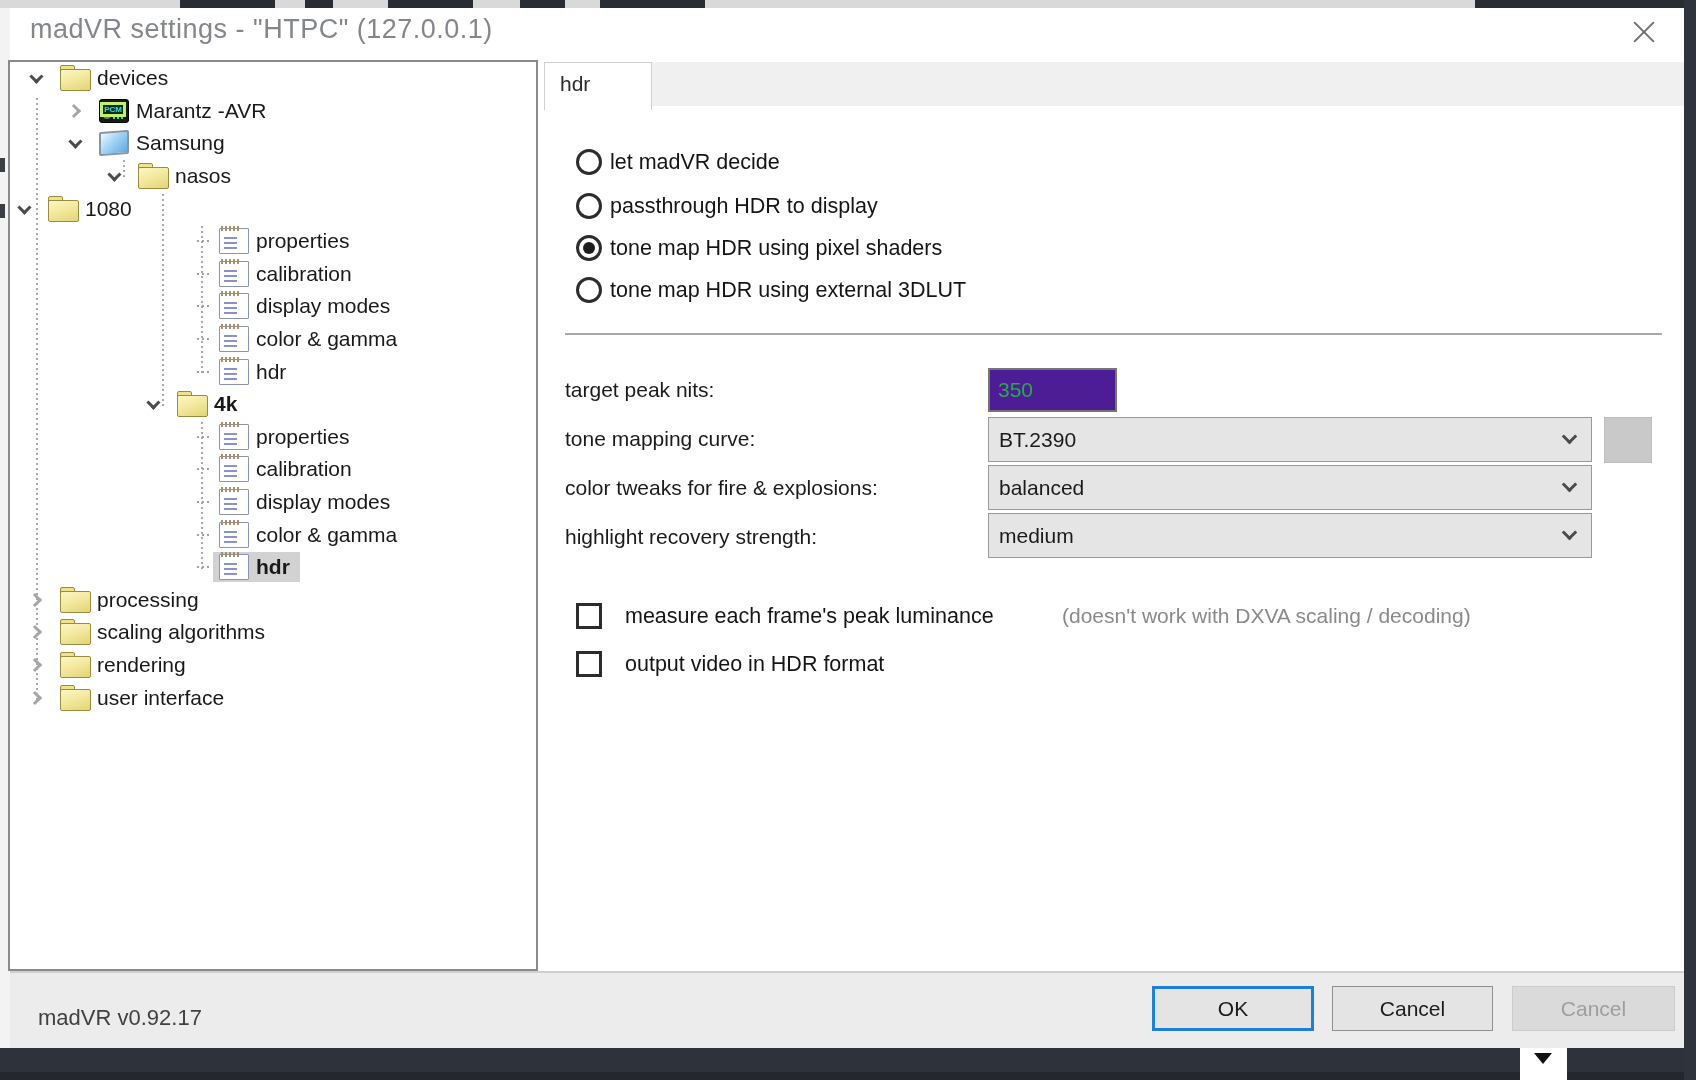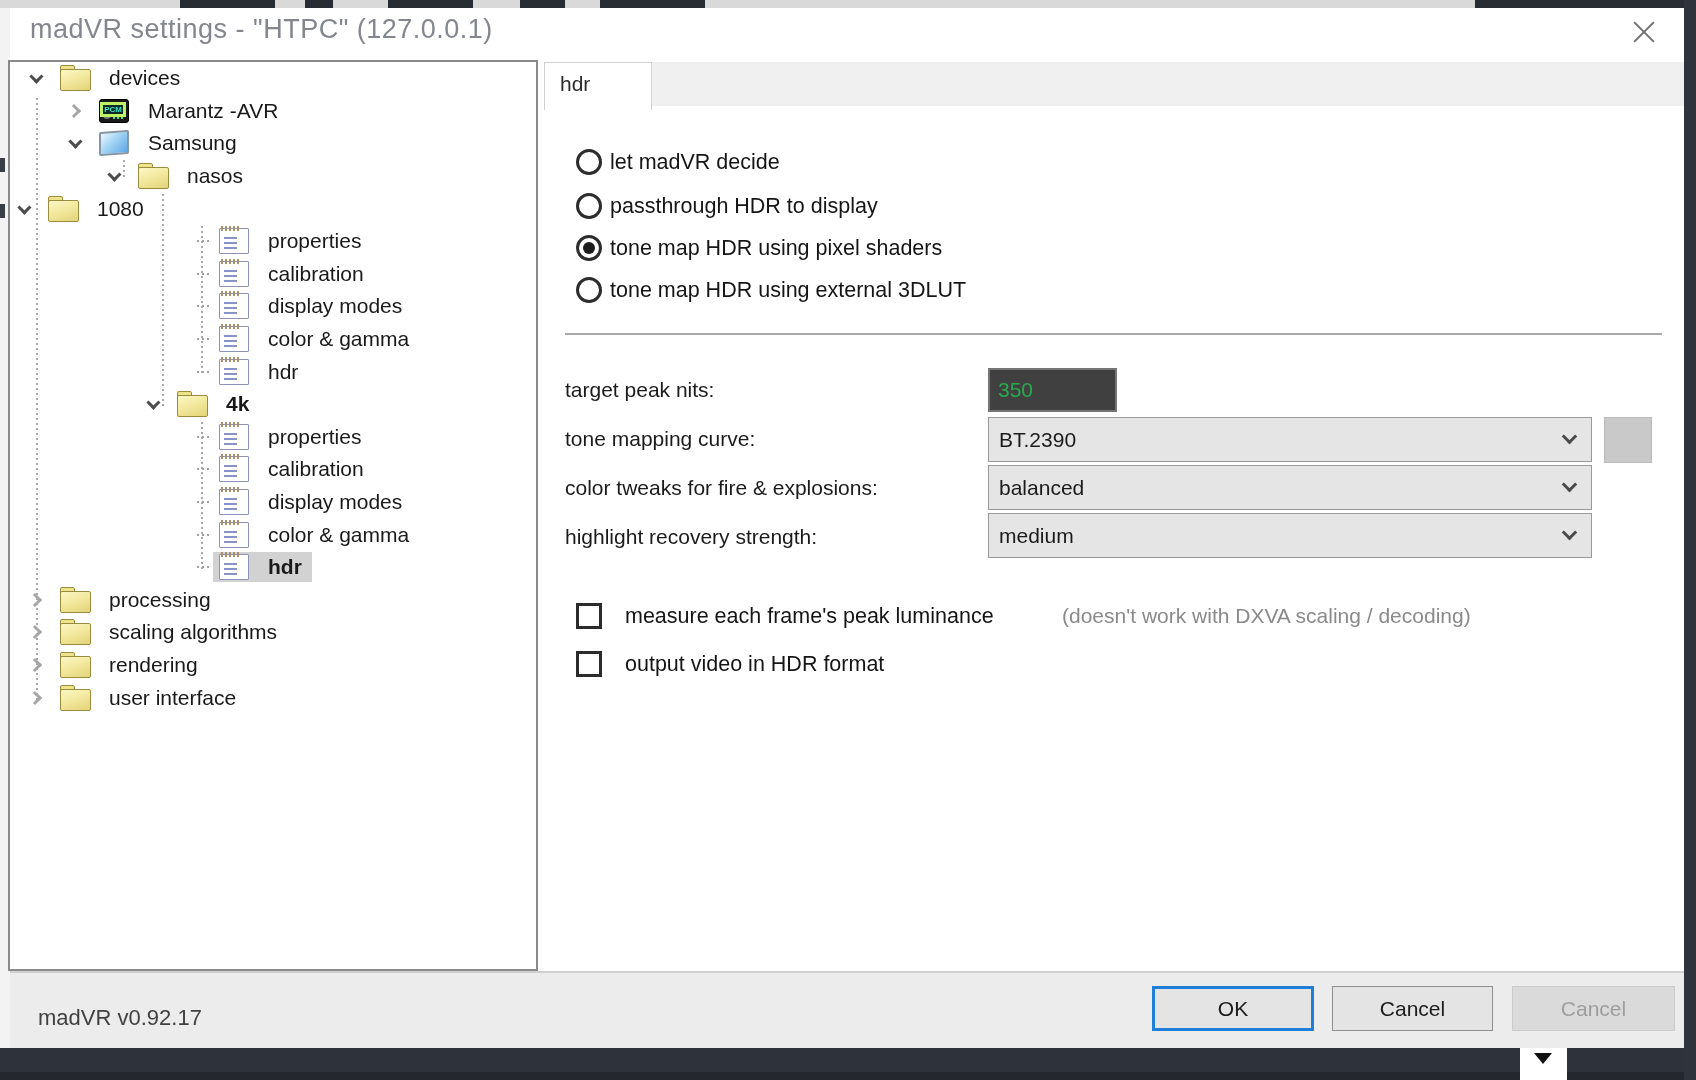--- a/index.html
+++ b/index.html
@@ -26,21 +26,21 @@
   .x-icon::after{transform:rotate(-45deg);}
 
   
   .tree-panel{position:absolute;left:8px;top:60px;width:530px;height:911px;background:#fff;border:2px solid #8a8a8a;overflow:hidden;}
   .tree-row{display:flex;align-items:center;height:32.6px;white-space:nowrap;}
   .expander-slot{flex:0 0 38px;display:flex;align-items:center;}
   .chev{display:inline-block;width:10px;height:10px;border-right:3px solid #4c4c4c;border-bottom:3px solid #4c4c4c;margin-left:8px;}
   .chev.expanded{transform:rotate(45deg) translateY(-2px);}
   .chev.collapsed{transform:rotate(-45deg);border-color:#a6a6a6;}
   .stub{width:13px;height:2px;margin-left:19px;background:repeating-linear-gradient(to right,#a0a0a0 0 2px,transparent 2px 5px);}
-  .row-body{display:flex;align-items:center;padding:2px 10px 2px 3px;margin-left:-3px;gap:12px;}
+  .row-body{display:flex;align-items:center;padding:2px 10px 2px 3px;margin-left:-3px;}
   .row-body.sel-bg{background:#d2d2d2;}
   .tree-label{font-size:21px;color:#191919;margin-left:7px;}
   .tree-label.bold{font-weight:bold;}
   .guide{position:absolute;width:2px;background:repeating-linear-gradient(to bottom,#a8a8a8 0 2px,transparent 2px 5px);}
 
   
   .icon{position:relative;flex:0 0 30px;height:26px;}
   .icon.folder::before{content:"";position:absolute;left:0;top:0;width:13px;height:7px;background:#eee28a;border:1px solid #9a8c3f;border-radius:2px 2px 0 0;}
   .icon.folder::after{content:"";position:absolute;left:0;top:4px;width:29px;height:20px;background:linear-gradient(160deg,#fcf7c4 0%,#f3e9a0 45%,#e3d478 100%);border:1px solid #9a8c3f;border-radius:2px;}
   .icon.avr{background:#17181a;border:1px solid #000;border-radius:3px;width:30px;height:24px;}
@@ -59,21 +59,21 @@
   
   .radio-row{position:absolute;left:576px;height:32px;display:flex;align-items:center;}
   .radio{width:26px;height:26px;border:3px solid #2c2c2c;border-radius:50%;background:#fff;position:relative;flex:0 0 26px;}
   .radio.sel::after{content:"";position:absolute;left:4px;top:4px;width:12px;height:12px;border-radius:50%;background:#1d1d1d;}
   .radio-label{font-size:21.5px;color:#151515;margin-left:8px;}
 
   .separator{position:absolute;left:565px;top:333px;width:1097px;height:0;border-top:2px solid #a9a9a9;}
 
   
   .flabel{position:absolute;left:565px;height:32px;line-height:32px;font-size:21px;color:#1b1b1b;}
-  .nits-input{position:absolute;left:988px;top:368px;width:129px;height:44px;background:#404040;border:2px solid #757575;font-size:21px;color:#2aa84e;padding:0 0 0 8px;outline:none;}
+  .nits-input{position:absolute;left:988px;top:368px;width:129px;height:44px;background:#4c1d95;border:2px solid #757575;font-size:21px;color:#2aa84e;padding:0 0 0 8px;outline:none;}
   .dd{position:absolute;left:988px;width:604px;height:45px;background:#e5e5e5;border:1px solid #999;display:flex;align-items:center;padding-left:10px;font-size:21px;color:#1b1b1b;}
   .dd-chev{position:absolute;right:16px;top:13px;width:11px;height:11px;border-right:3px solid #4a4a4a;border-bottom:3px solid #4a4a4a;transform:rotate(45deg);}
   .side-btn{position:absolute;left:1604px;top:417px;width:48px;height:46px;background:#c9c9c9;border:1px solid #bdbdbd;}
 
   
   .check-row{position:absolute;left:576px;height:32px;display:flex;align-items:center;}
   .checkbox{width:26px;height:26px;border:3px solid #2c2c2c;background:#fff;flex:0 0 26px;}
   .check-label{font-size:21.5px;color:#151515;margin-left:23px;}
   .check-note{position:absolute;left:1062px;height:32px;line-height:32px;font-size:21px;color:#8a8a8a;}
 

